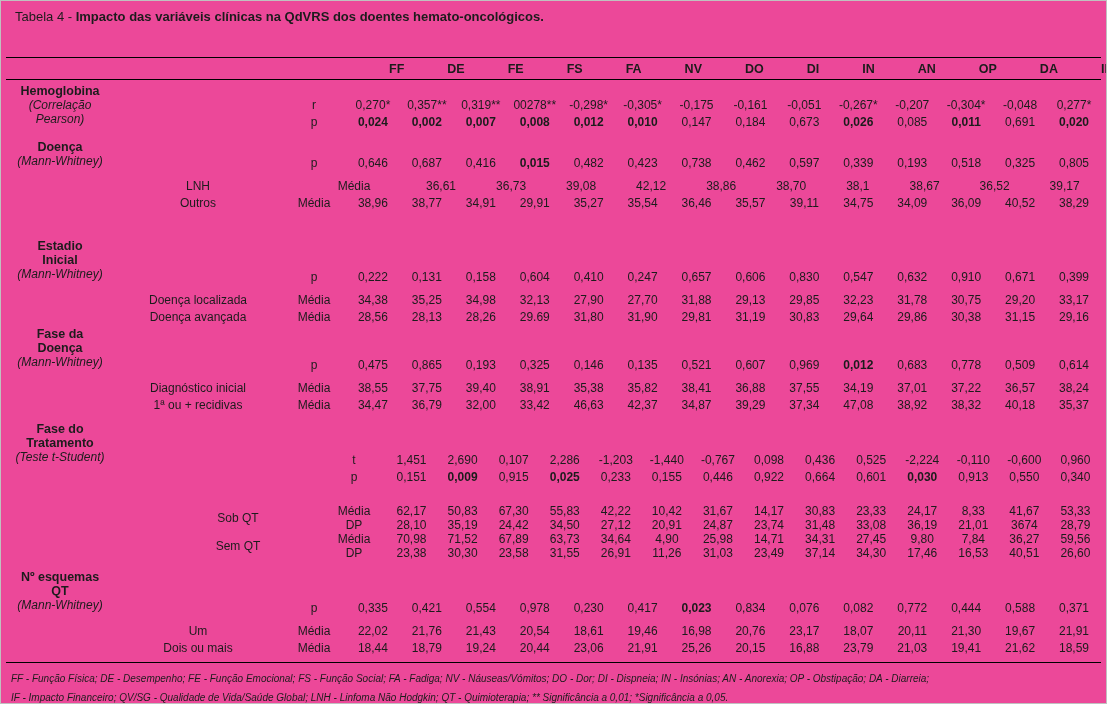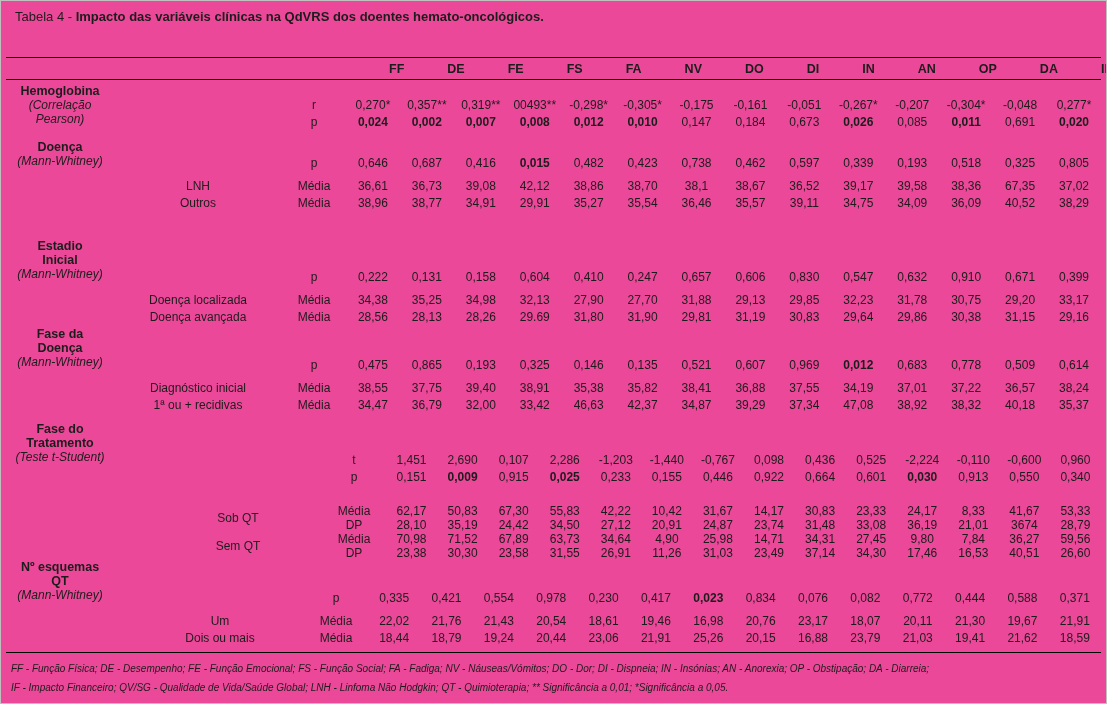--- a/index.html
+++ b/index.html
@@ -67,21 +67,21 @@
           <div class="sec-method">(Correlação
 Pearson)</div>
         </div>
         <div class="sec-rows" style="margin-top: 13px;">
           <div class="trow">
             <div class="sub"></div>
             <div class="stat">r</div>
             <div class="val">0,270*</div>
             <div class="val">0,357**</div>
             <div class="val">0,319**</div>
-            <div class="val">00493**</div>
+            <div class="val">00278**</div>
             <div class="val">-0,298*</div>
             <div class="val">-0,305*</div>
             <div class="val">-0,175</div>
             <div class="val">-0,161</div>
             <div class="val">-0,051</div>
             <div class="val">-0,267*</div>
             <div class="val">-0,207</div>
             <div class="val">-0,304*</div>
             <div class="val">-0,048</div>
             <div class="val">0,277*</div>
@@ -123,21 +123,21 @@
             <div class="val">0,423</div>
             <div class="val">0,738</div>
             <div class="val">0,462</div>
             <div class="val">0,597</div>
             <div class="val">0,339</div>
             <div class="val">0,193</div>
             <div class="val">0,518</div>
             <div class="val">0,325</div>
             <div class="val">0,805</div>
           </div>
-          <div class="trow" style="margin-top: 6px;">
+          <div class="trow" style="margin-top: 6px; gap: 40px;">
             <div class="sub">LNH</div>
             <div class="stat">Média</div>
             <div class="val">36,61</div>
             <div class="val">36,73</div>
             <div class="val">39,08</div>
             <div class="val">42,12</div>
             <div class="val">38,86</div>
             <div class="val">38,70</div>
             <div class="val">38,1</div>
             <div class="val">38,67</div>
@@ -404,21 +404,21 @@
             <div class="val">23,49</div>
             <div class="val">37,14</div>
             <div class="val">34,30</div>
             <div class="val">17,46</div>
             <div class="val">16,53</div>
             <div class="val">40,51</div>
             <div class="val">26,60</div>
           </div>
         </div>
       </div>
-      <div class="section" style=" gap: 22px;">
+      <div class="section" style="margin-top: 10px;">
         <div class="sec-label">
           <div class="sec-title">Nº esquemas
 QT</div>
           <div class="sec-method">(Mann-Whitney)</div>
         </div>
         <div class="sec-rows" style="margin-top: 30px;">
           <div class="trow">
             <div class="sub"></div>
             <div class="stat">p</div>
             <div class="val">0,335</div>

